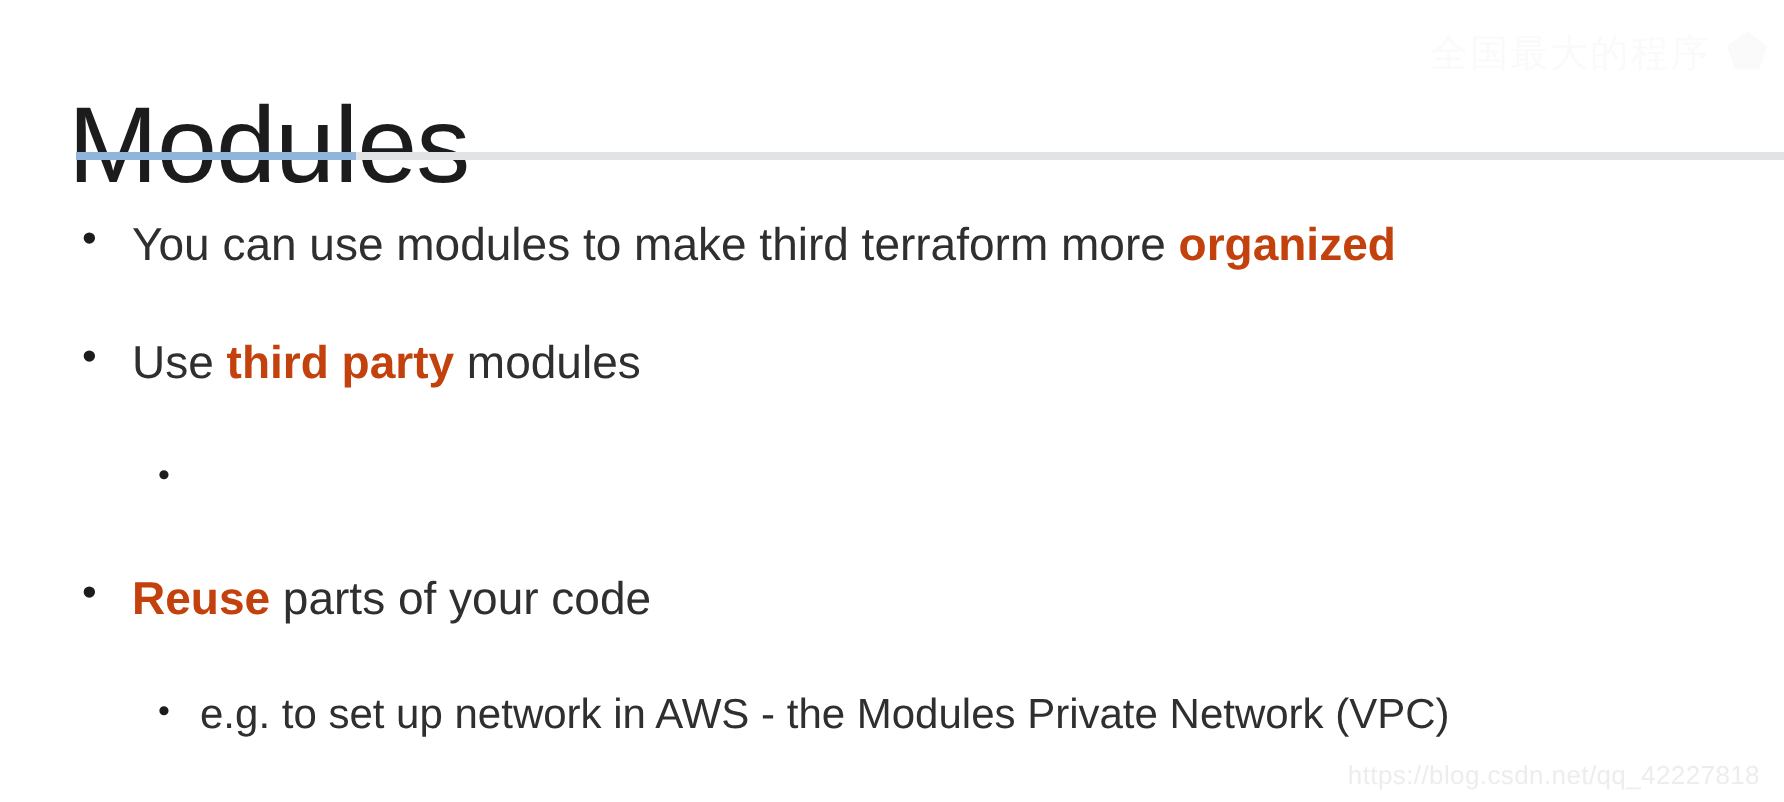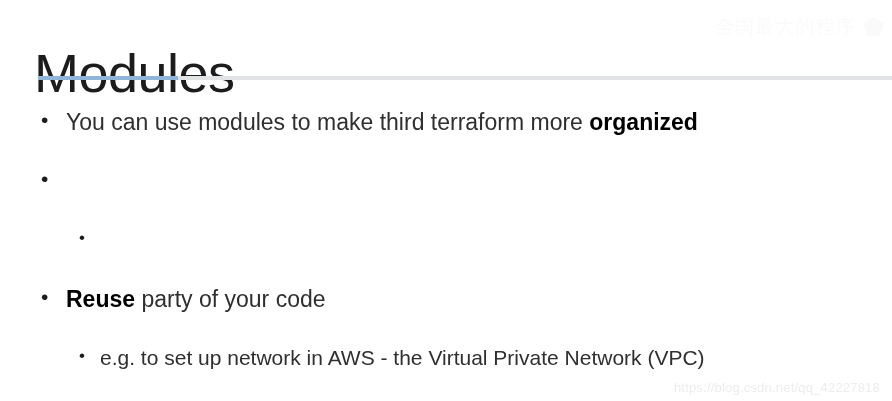--- a/index.html
+++ b/index.html
@@ -97,21 +97,21 @@
   .level-1 .bullet-text {
     font-size: 23px;
     line-height: 28px;
   }
   .level-2 .bullet-text {
     font-size: 21px;
     line-height: 26px;
   }
   .bullet-text b {
     font-weight: 700;
-    color: #000000;
+    color: #c2410c;
   }
 
   
   .watermark-url {
     position: absolute;
     right: 12px;
     bottom: 6px;
     font-size: 13px;
     color: #ededed;
     letter-spacing: 0.2px;
@@ -149,31 +149,32 @@
     <div class="title-rule-accent"></div>
   </div>
 
   <div class="bullet-list">
       <div class="bullet-row level-1">
         <span class="bullet-mark">•</span>
         <span class="bullet-text"><span>You can use modules to make third terraform more </span><b>organized</b></span>
       </div>
       <div class="bullet-row level-1">
         <span class="bullet-mark">•</span>
+        <span class="bullet-text"><span>Use </span><b>third party</b><span> modules</span></span>
       </div>
       <div class="bullet-row level-2">
         <span class="bullet-mark">•</span>
       </div>
       <div class="bullet-row level-1">
         <span class="bullet-mark">•</span>
-        <span class="bullet-text"><b>Reuse</b><span> party of your code</span></span>
+        <span class="bullet-text"><b>Reuse</b><span> parts of your code</span></span>
       </div>
       <div class="bullet-row level-2">
         <span class="bullet-mark">•</span>
-        <span class="bullet-text"><span>e.g. to set up network in AWS - the Virtual Private Network (VPC)</span></span>
+        <span class="bullet-text"><span>e.g. to set up network in AWS - the Modules Private Network (VPC)</span></span>
       </div>
     </div>
 
   <div class="watermark-brand">
     <span class="watermark-brand-text">全国最大的程序</span>
     <span class="watermark-brand-logo">⬟</span>
   </div>
 
   <div class="watermark-url">https://blog.csdn.net/qq_42227818</div>
 

